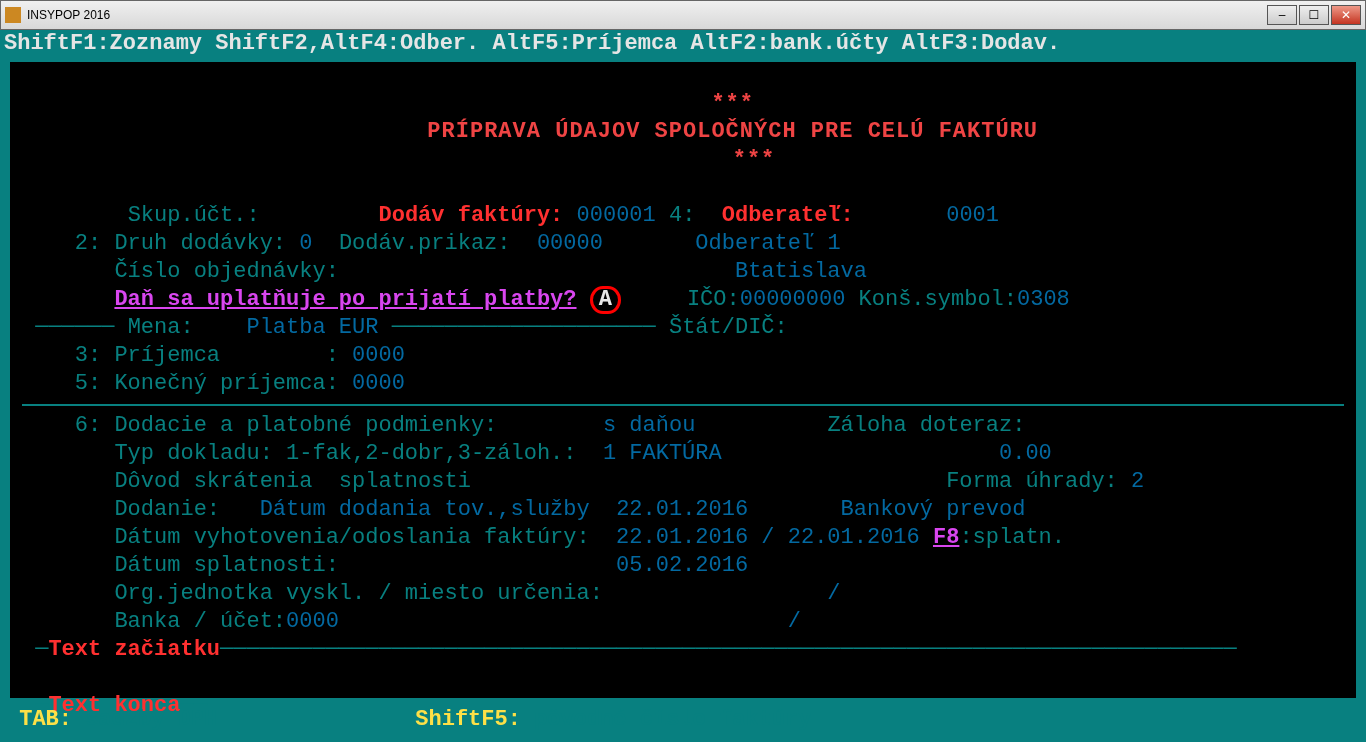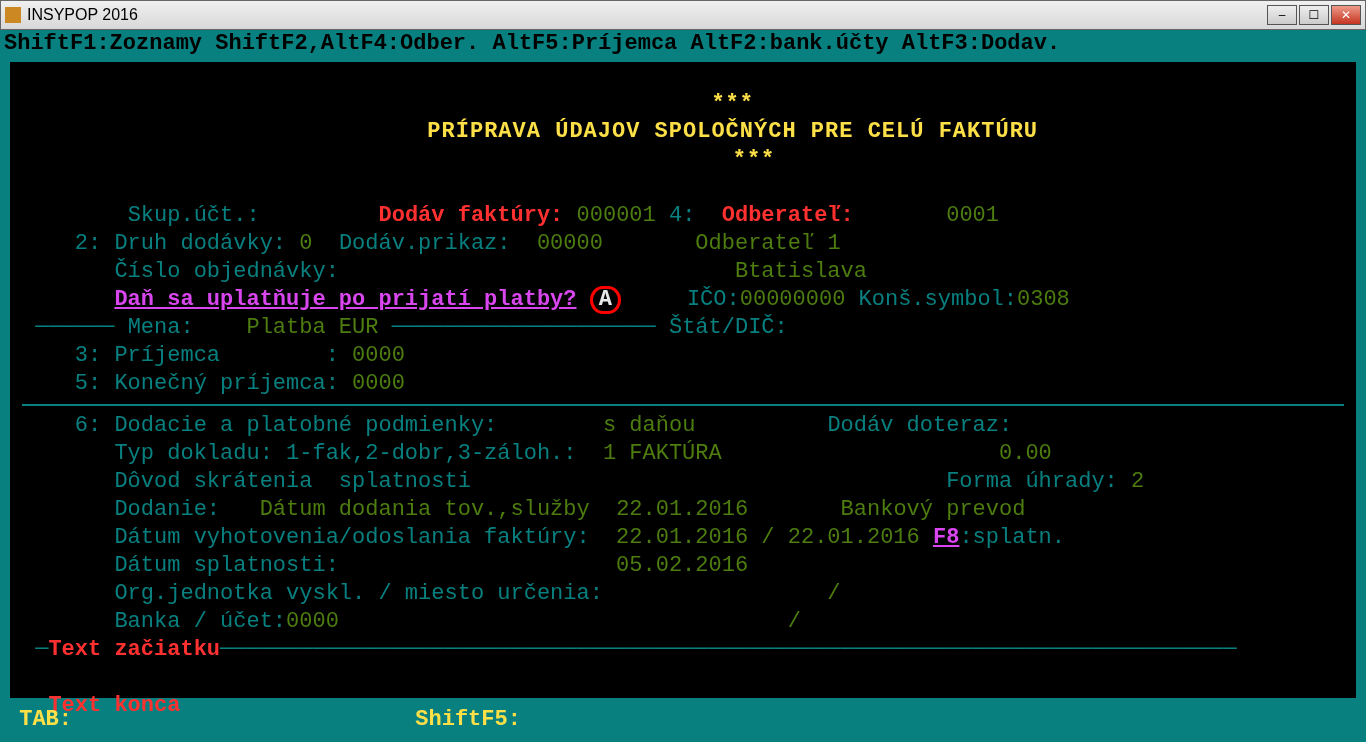--- a/index.html
+++ b/index.html
@@ -1,32 +1,32 @@
 <!DOCTYPE html>
 <html><head>
 <meta charset="utf-8">
 <style>
   * { margin:0; padding:0; box-sizing:border-box; }
   body { background:#b0b0b0; font-family:"Consolas","Courier New",monospace; font-size:22px; line-height:28px; }
   .window { width:1366px; height:742px; background:#000; position:relative; }
   .titlebar { height:30px; background:linear-gradient(to bottom,#f0f0f0,#d8d8d8); display:flex; align-items:center; padding:0 4px; border:1px solid #666; }
   .titlebar-icon { width:16px; height:16px; background:#c82; margin-right:6px; display:inline-block; }
-  .titlebar-text { font-family:Tahoma,sans-serif; font-size:16px; color:#000; flex:1; }
+  .titlebar-text { font-family:Tahoma,sans-serif; font-size:12px; color:#000; flex:1; }
   .win-btns { display:flex; gap:2px; }
   .win-btn { width:30px; height:20px; border:1px solid #555; background:linear-gradient(to bottom,#eee,#ccc); font-size:12px; text-align:center; line-height:18px; font-family:sans-serif; }
   .win-close { background:linear-gradient(to bottom,#e98,#c43421); color:#fff; }
   .content { position:absolute; top:30px; left:0; right:0; bottom:0; background:#088080; }
-  .menu { height:28px; background:#088080; color:#000000; font-weight:bold; padding:0 4px; white-space:nowrap; overflow:hidden; }
+  .menu { height:28px; background:#088080; color:#e5e5e5; font-weight:bold; padding:0 4px; white-space:nowrap; overflow:hidden; }
   .frame { position:absolute; top:28px; left:6px; right:6px; bottom:40px; border:4px solid #088080; background:#000; }
   .inner { position:absolute; top:0; left:0; right:0; bottom:0; padding:0 12px 6px 12px; color:#088080; }
-  .header-line { color:#fde047; text-align:center; font-weight:bold; letter-spacing:1px; }
+  .header-line { color:#ef4444; text-align:center; font-weight:bold; letter-spacing:1px; }
   .row { white-space:pre; }
   .lbl { color:#088080; }
   .red { color:#ff3030; font-weight:bold; }
-  .white { color:#4d7c0f; }
+  .white { color:#0369a1; }
   .cyan2 { color:#d946ef; font-weight:bold;text-decoration:underline; }
   .hr { border:none; border-top:2px solid #088080; margin:6px 0; }
   .circle { display:inline-block; border:3px solid #ff0000; border-radius:50%/60%; padding:0 6px; color:#e8e8e8; font-weight:bold; line-height:22px; }
   .footer { position:absolute; left:6px; right:6px; bottom:6px; height:30px; color:#088080; font-weight:bold; white-space:pre; }
   .footer .red { color:#fde047; }
 </style>
 </head>
 <body>
 
 <div class="window">
@@ -62,21 +62,21 @@
         <div class="row">       <span class="cyan2">Daň sa uplatňuje po prijatí platby?</span> <span class="circle">A</span>     <span class="lbl">IČO:</span><span class="white">00000000</span> <span class="lbl">Konš.symbol:</span><span class="white">0308</span></div>
 
         <div class="row"> ────── <span class="lbl">Mena:</span>    <span class="white">Platba EUR</span> ──────────────────── <span class="lbl">Štát/DIČ:</span></div>
 
         <div class="row">    <span class="lbl">3:</span> <span class="lbl">Príjemca</span>        : <span class="white">0000</span></div>
 
         <div class="row">    <span class="lbl">5:</span> <span class="lbl">Konečný príjemca:</span> <span class="white">0000</span></div>
 
         <hr class="hr">
 
-        <div class="row">    <span class="lbl">6:</span> <span class="lbl">Dodacie a platobné podmienky:</span>        <span class="white">s daňou</span>          <span class="lbl">Dodáv doteraz:</span></div>
+        <div class="row">    <span class="lbl">6:</span> <span class="lbl">Dodacie a platobné podmienky:</span>        <span class="white">s daňou</span>          <span class="lbl">Záloha doteraz:</span></div>
 
         <div class="row">       <span class="lbl">Typ dokladu: 1-fak,2-dobr,3-záloh.:</span>  <span class="white">1</span> <span class="white">FAKTÚRA</span>                     <span class="white">0.00</span></div>
 
         <div class="row">       <span class="lbl">Dôvod skrátenia  splatnosti</span>                                    <span class="lbl">Forma úhrady:</span> <span class="white">2</span></div>
 
         <div class="row">       <span class="lbl">Dodanie:</span>   <span class="white">Dátum dodania tov.,služby</span>  <span class="white">22.01.2016</span>       <span class="white">Bankový prevod</span></div>
 
         <div class="row">       <span class="lbl">Dátum vyhotovenia/odoslania faktúry:</span>  <span class="white">22.01.2016</span> <span class="white">/</span> <span class="white">22.01.2016</span> <span class="cyan2">F8</span><span class="lbl">:splatn.</span></div>
 
         <div class="row">       <span class="lbl">Dátum splatnosti:</span>                     <span class="white">05.02.2016</span></div>

